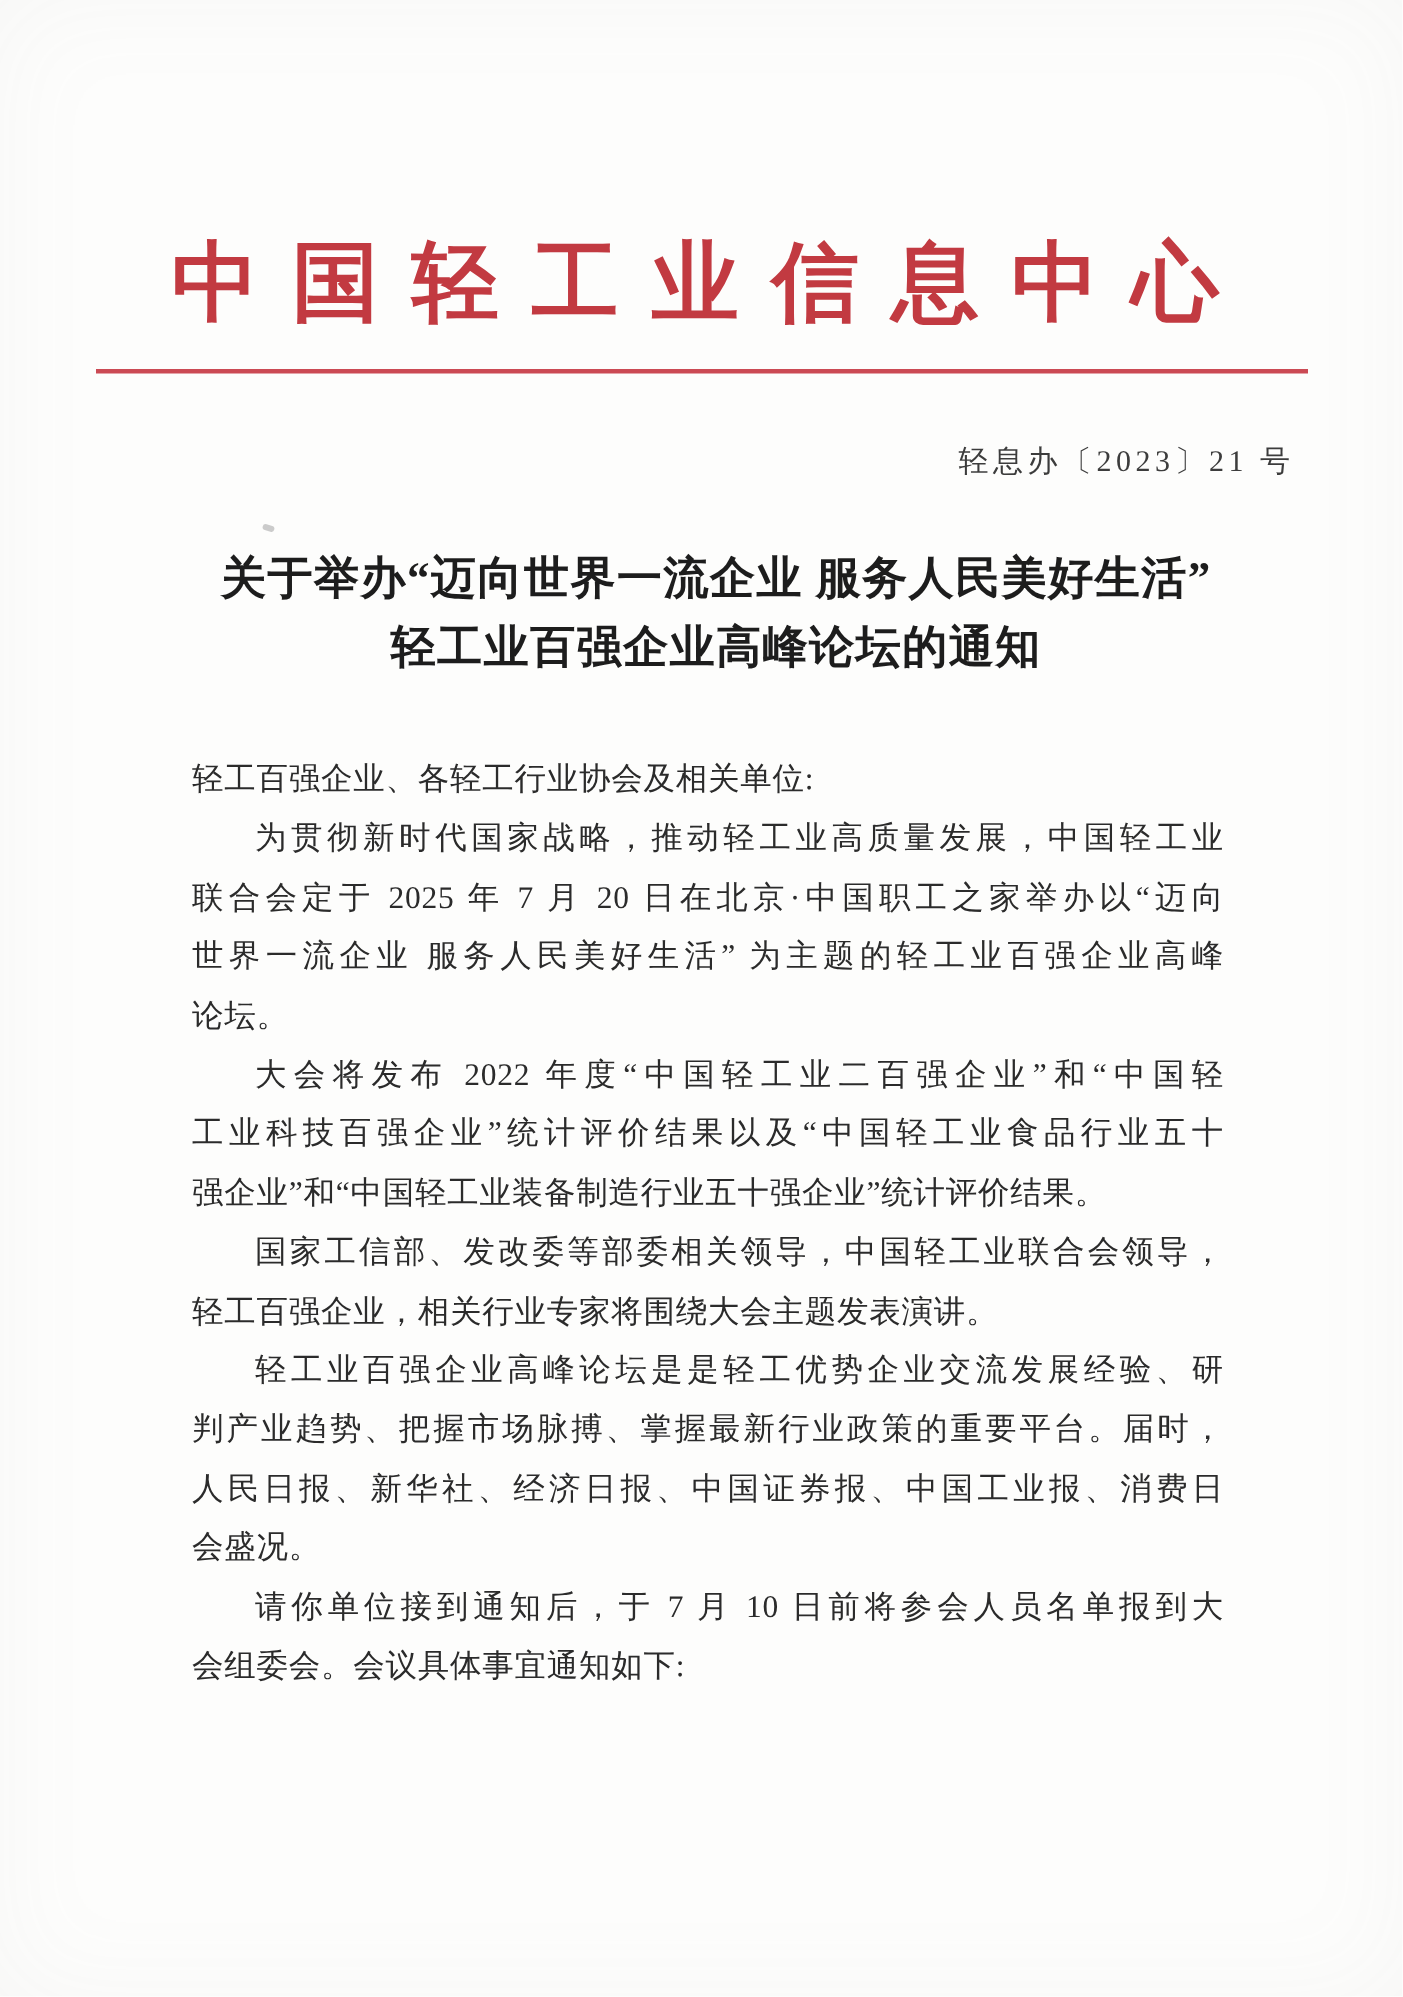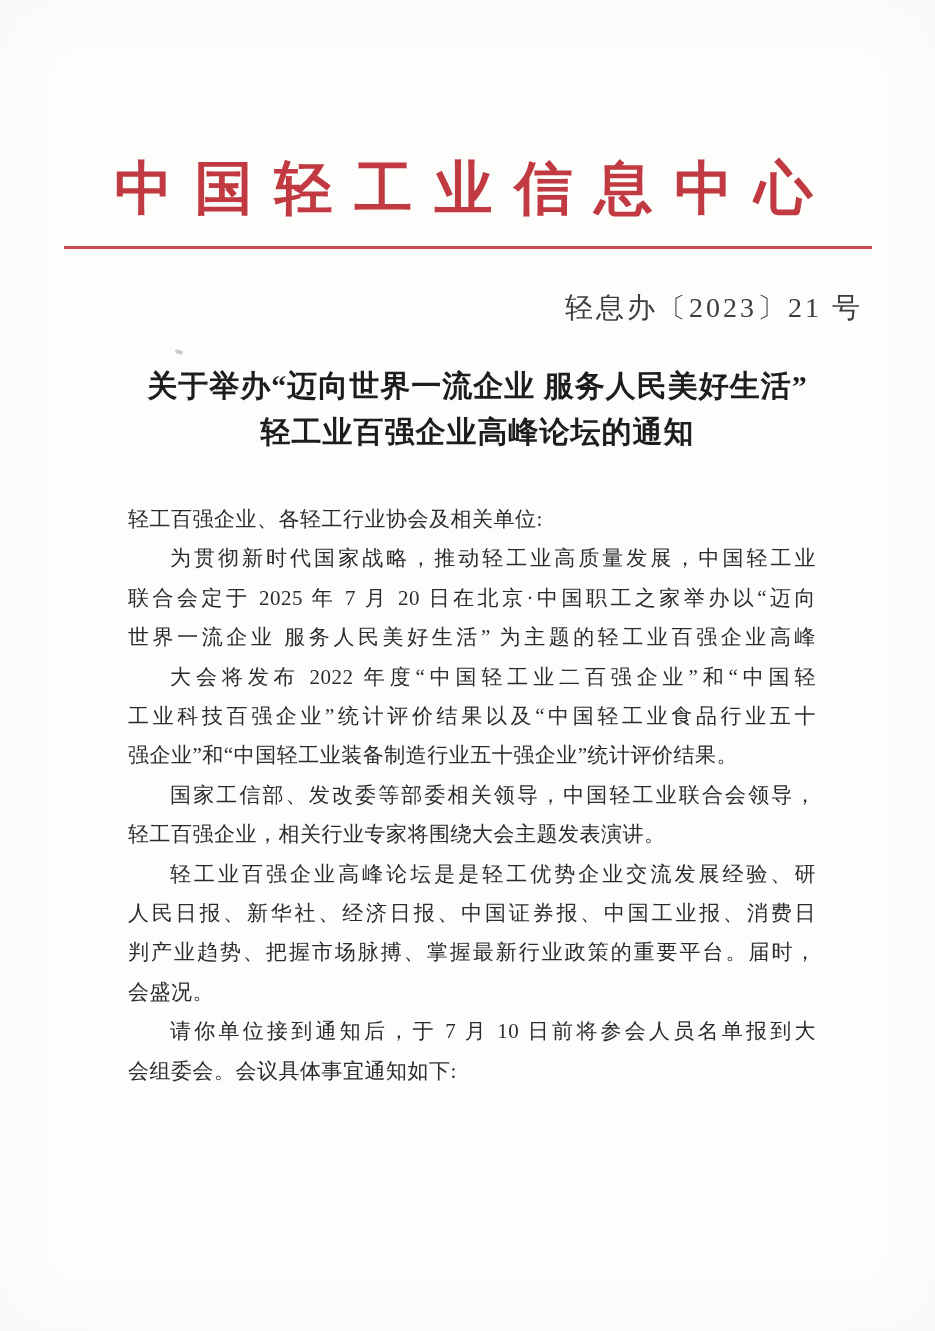--- a/index.html
+++ b/index.html
@@ -39,21 +39,21 @@
     left: 64px;
     width: 808px;
     height: 3px;
     background: #cb4a54;
   }
   
   .doc-number {
     position: absolute;
     top: 291px;
     right: 72px;
-    font-size: 28px;
+    font-size: 20px;
     line-height: 34px;
     letter-spacing: 3px;
     color: #3c3c3c;
     white-space: nowrap;
   }
   
   .notice-title {
     position: absolute;
     top: 363px;
     left: 10px;
@@ -111,26 +111,27 @@
   <div class="notice-title">
     <div>关于举办“迈向世界一流企业 服务人民美好生活”</div>
     <div>轻工业百强企业高峰论坛的通知</div>
   </div>
 
   <div class="body-text">
     <div class="line">轻工百强企业、各轻工行业协会及相关单位:</div>
     <div class="line indent just">为贯彻新时代国家战略，推动轻工业高质量发展，中国轻工业</div>
     <div class="line just">联合会定于 2025 年 7 月 20 日在北京·中国职工之家举办以“迈向</div>
     <div class="line just">世界一流企业 服务人民美好生活” 为主题的轻工业百强企业高峰</div>
+    <div class="line">论坛。</div>
     <div class="line indent just">大会将发布 2022 年度“中国轻工业二百强企业”和“中国轻</div>
     <div class="line just">工业科技百强企业”统计评价结果以及“中国轻工业食品行业五十</div>
     <div class="line">强企业”和“中国轻工业装备制造行业五十强企业”统计评价结果。</div>
     <div class="line indent just">国家工信部、发改委等部委相关领导，中国轻工业联合会领导，</div>
     <div class="line">轻工百强企业，相关行业专家将围绕大会主题发表演讲。</div>
     <div class="line indent just">轻工业百强企业高峰论坛是是轻工优势企业交流发展经验、研</div>
+    <div class="line just">判产业趋势、把握市场脉搏、掌握最新行业政策的重要平台。届时，</div>
     <div class="line just">人民日报、新华社、经济日报、中国证券报、中国工业报、消费日</div>
-    <div class="line just">判产业趋势、把握市场脉搏、掌握最新行业政策的重要平台。届时，</div>
     <div class="line">会盛况。</div>
     <div class="line indent just">请你单位接到通知后，于 7 月 10 日前将参会人员名单报到大</div>
     <div class="line">会组委会。会议具体事宜通知如下:</div>
   </div>
 
 </div>
 
 </body></html>

